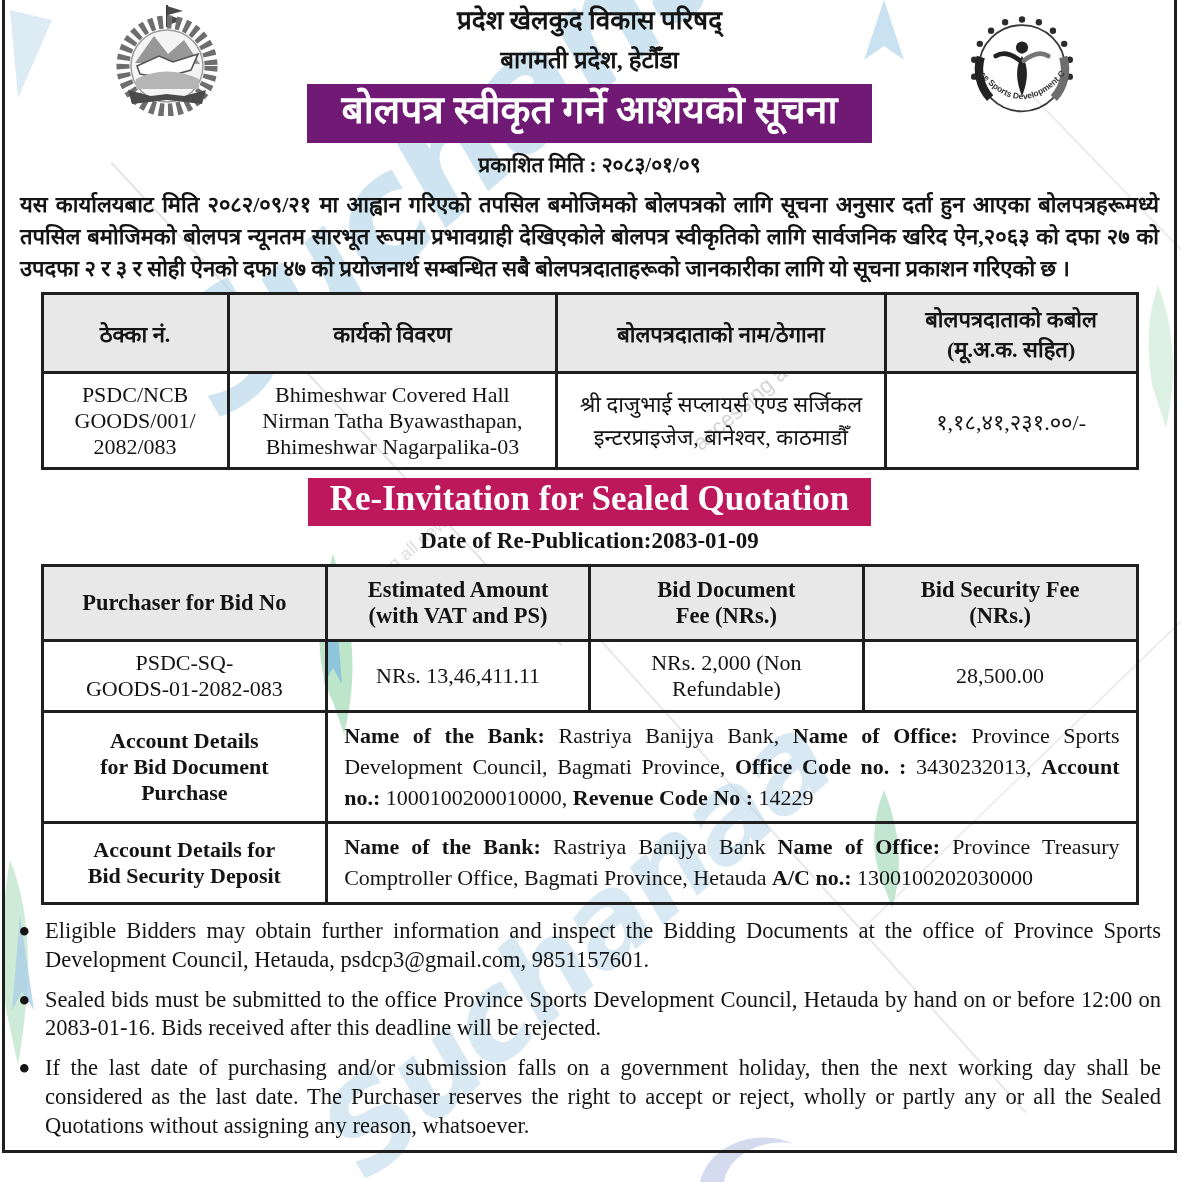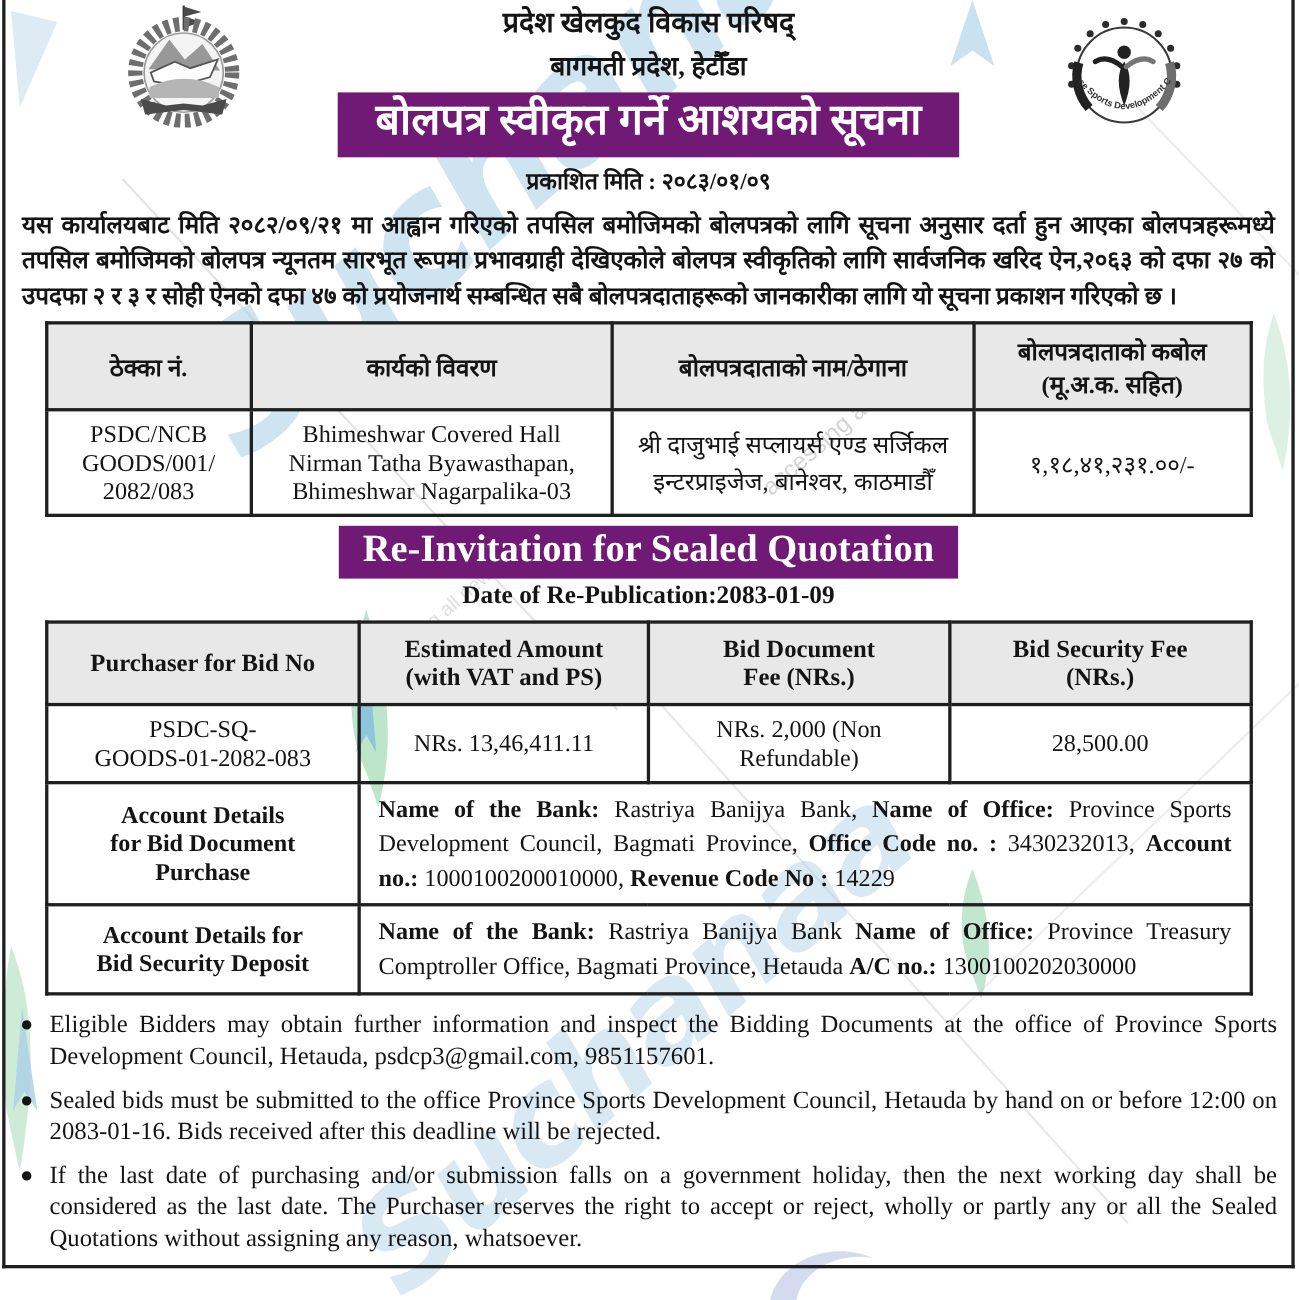--- a/index.html
+++ b/index.html
@@ -60,21 +60,21 @@
   th,td { border:3px solid #1f1f1f; background:transparent; }
   th { background:#e8e8e8; font-weight:bold; }
   .preline { white-space:pre-line; }
 
   .t1 th { font-size:22px; padding:8px 4px; height:58px; text-align:center; }
   .t1 td { font-size:22px; text-align:center; vertical-align:middle; padding:6px 10px; height:96px; }
   .t1 .dev { line-height:1.5; }
 
   .banner2-wrap { text-align:center; margin-top:8px; }
   .banner2 {
-    display:inline-block; background:#701a75; color:#fff; font-size:35px; font-weight:bold;
+    display:inline-block; background:#be185d; color:#fff; font-size:35px; font-weight:bold;
     padding:2px 22px 7px; line-height:1.1;
   }
   .repub-date { text-align:center; font-size:23px; font-weight:bold; margin-top:2px; }
   .body2 { margin:6px 14px 0; font-size:22.5px; line-height:1.3; text-align:justify; }
 
   .t2 { margin-top:10px; }
   .t2 th { font-size:22.5px; padding:10px 8px; height:68px; text-align:center; }
   .t2 td { font-size:22px; vertical-align:middle; }
   .t2 td.c { text-align:center; padding:8px; height:64px; }
   .t2 td.label { text-align:center; font-weight:bold; padding:8px 6px; }

